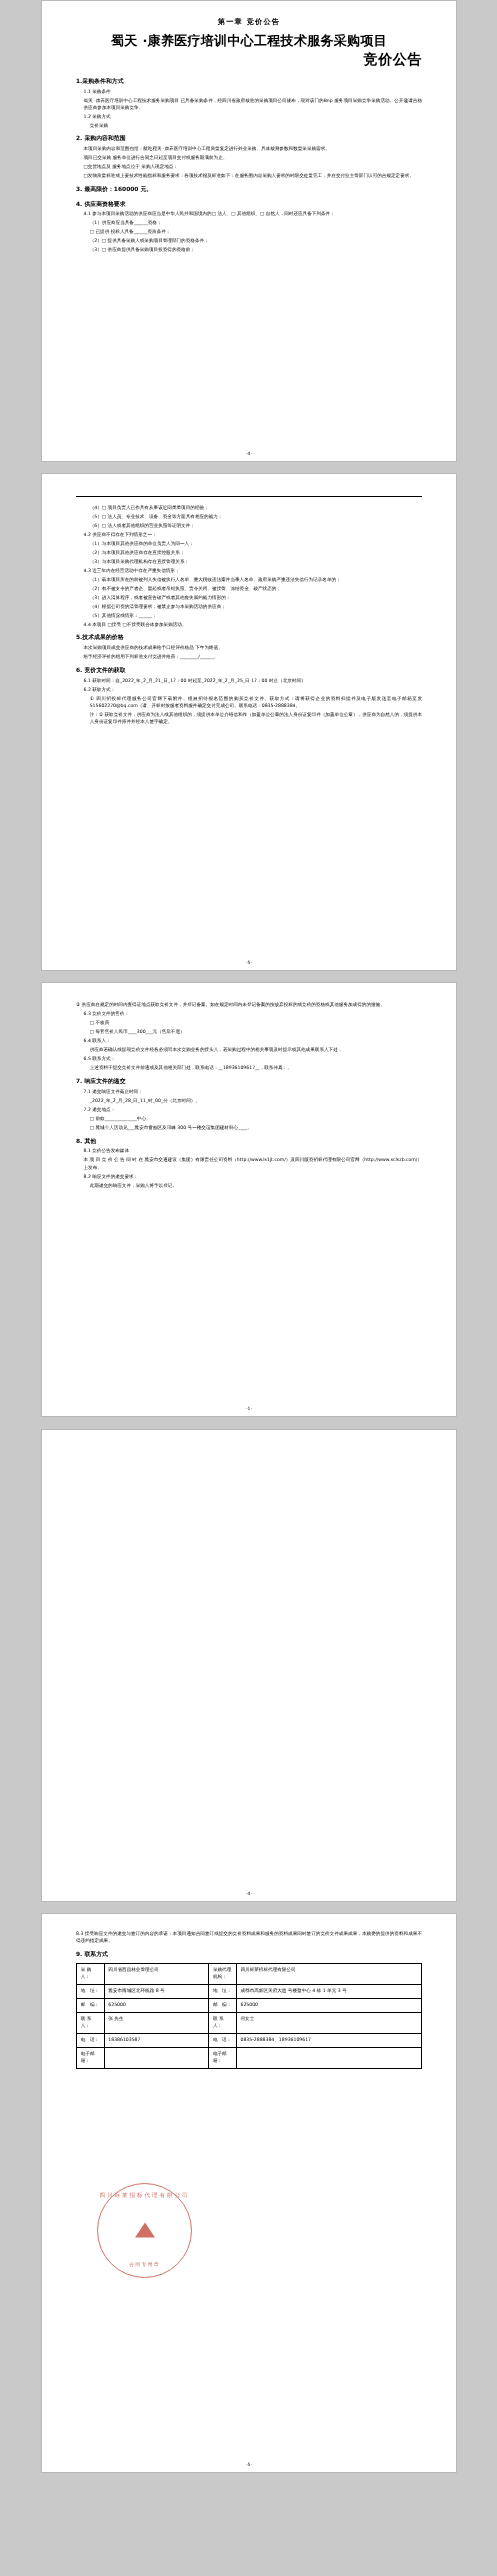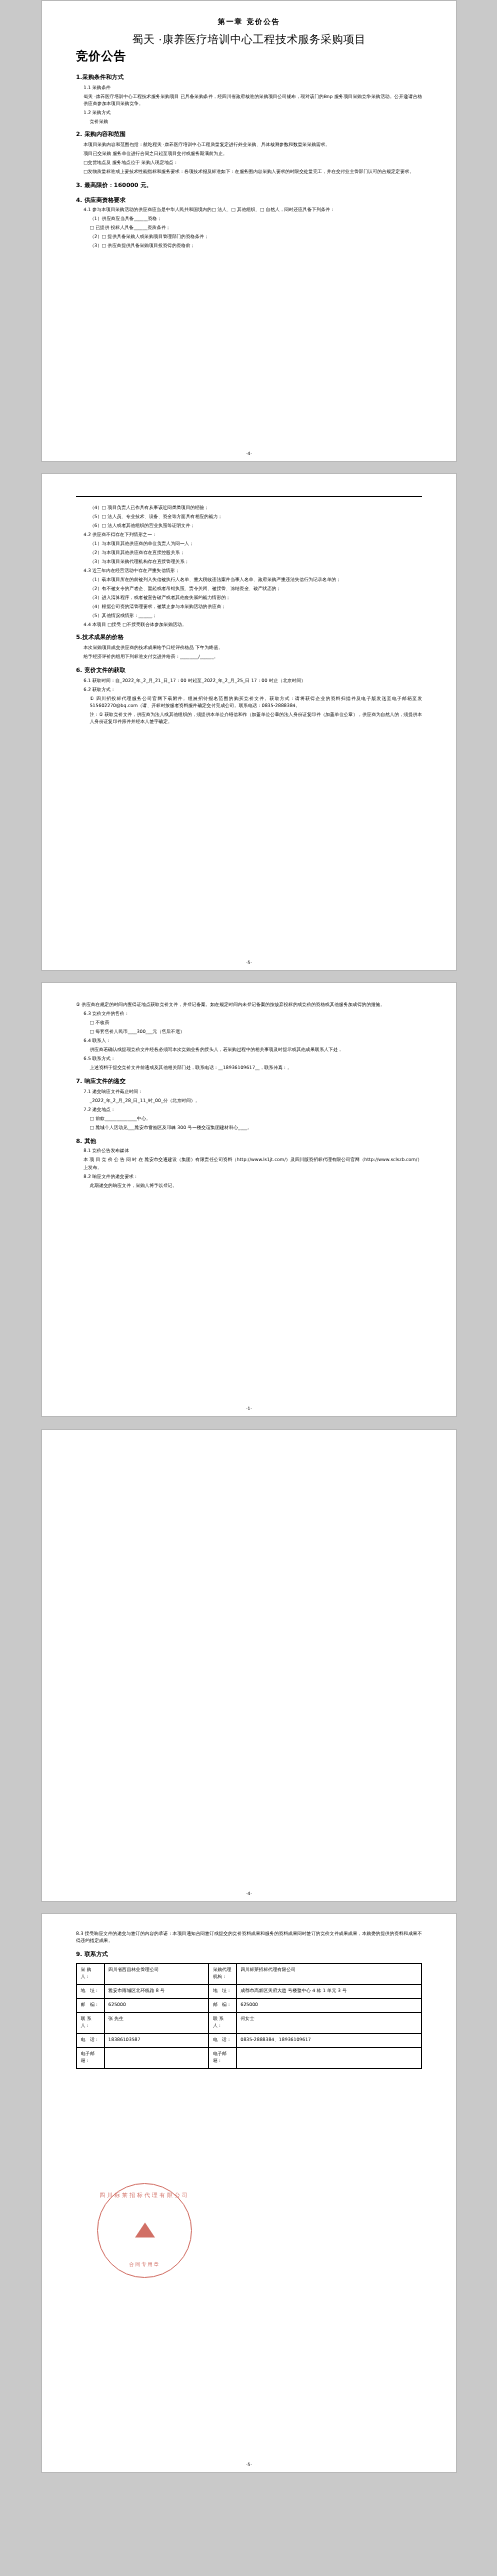--- a/index.html
+++ b/index.html
@@ -14,24 +14,24 @@
   .p1{height:462px;}
   .p2{height:498px;}
   .p3{height:435px;}
   .p4{height:473px;}
   .p5{height:560px;}
 
   h1.doc-chapter{
     font-size:7.2px;font-weight:bold;text-align:center;margin:0 0 5px 0;letter-spacing:1.2px;
   }
   h2.doc-title{
-    font-size:11px;font-weight:normal;text-align:center;margin:1.2px 0 1.2px 0;letter-spacing:0.3px;
+    font-size:13px;font-weight:bold;text-align:center;margin:1.2px 0 1.2px 0;letter-spacing:0.3px;
   }
   h3.doc-subtitle{
-    font-size:12px;font-weight:bold;text-align:left;margin:1.2px 0 7.5px 0;letter-spacing:0.6px;
+    font-size:14px;font-weight:bold;text-align:right;margin:1.2px 0 7.5px 0;letter-spacing:0.6px;
   }
   .sec{
     font-size:5.9px;font-weight:bold;margin:5.6px 0 1.9px 0;
   }
   .sub{
     font-size:4.6px;margin:1.9px 0 1.9px 0;line-height:1.55;text-align:justify;
   }
   .sub.ind{margin-left:7.5px;}
   .sub.ind2{margin-left:13.7px;}
   .pagenum{

